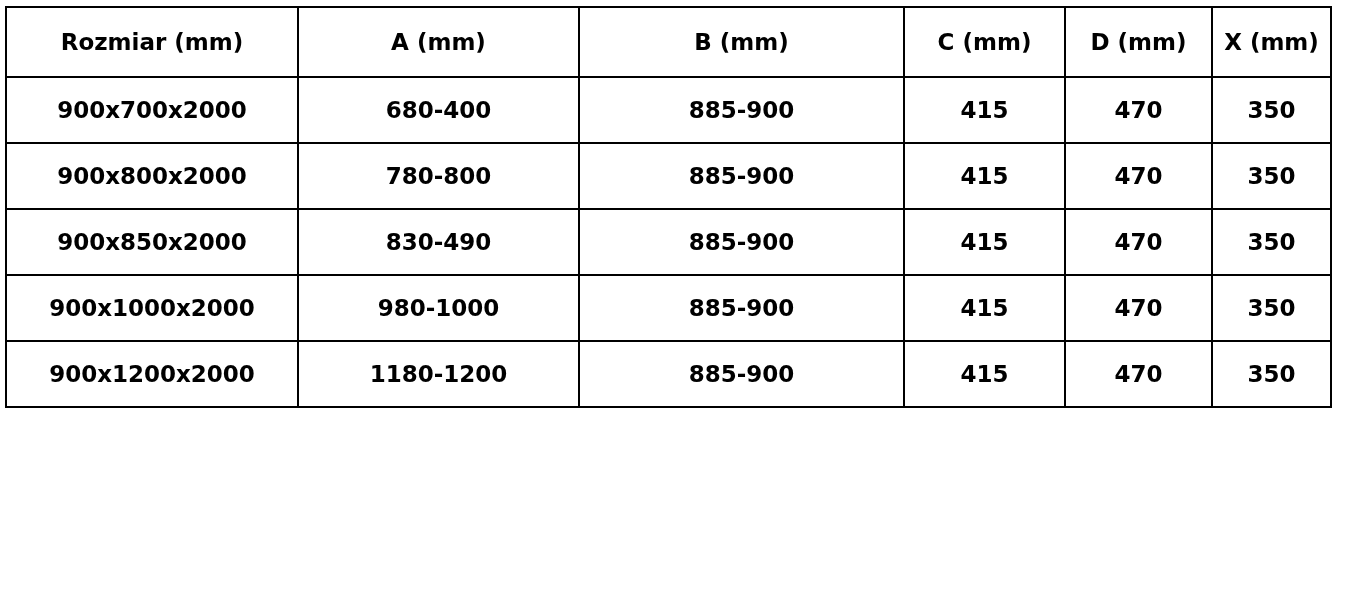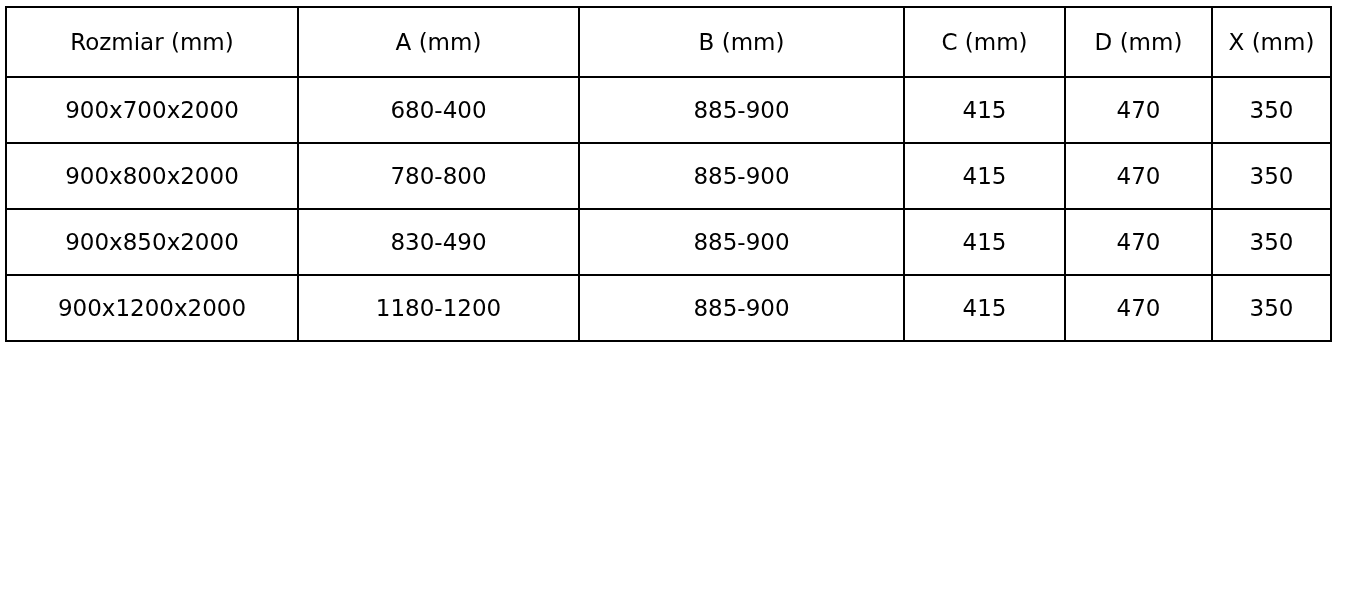--- a/index.html
+++ b/index.html
@@ -26,25 +26,25 @@
     margin: 6px 0 0 5px;
   }
   table.size-table th,
   table.size-table td {
     border: 2px solid #000000;
     text-align: center;
     vertical-align: middle;
     height: 64px;
     padding: 0 4px;
     font-size: 23px;
-    font-weight: normal;
+    font-weight: bold;
     white-space: nowrap;
   }
   table.size-table thead th {
-    font-weight: normal;
+    font-weight: bold;
     font-size: 23px;
     height: 68px;
     margin-top: 40px;
   }
   
   col.c0 { width: 292px; }
   col.c1 { width: 281px; }
   col.c2 { width: 325px; }
   col.c3 { width: 161px; }
   col.c4 { width: 147px; }
@@ -92,20 +92,28 @@
       </tr>
       <tr>
         <td>900x850x2000</td>
         <td>830-490</td>
         <td>885-900</td>
         <td>415</td>
         <td>470</td>
         <td>350</td>
       </tr>
       <tr>
+        <td>900x1000x2000</td>
+        <td>980-1000</td>
+        <td>885-900</td>
+        <td>415</td>
+        <td>470</td>
+        <td>350</td>
+      </tr>
+      <tr>
         <td>900x1200x2000</td>
         <td>1180-1200</td>
         <td>885-900</td>
         <td>415</td>
         <td>470</td>
         <td>350</td>
       </tr>
     </tbody>
   </table>
 </div>

